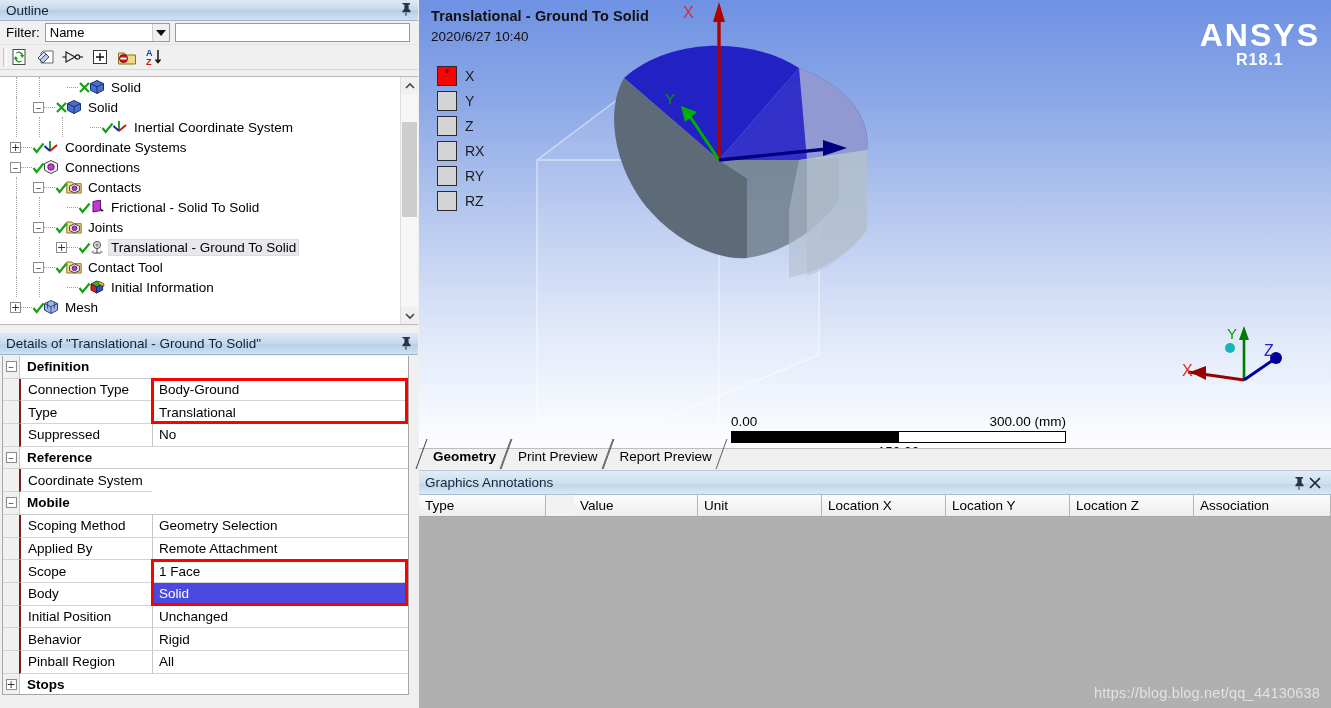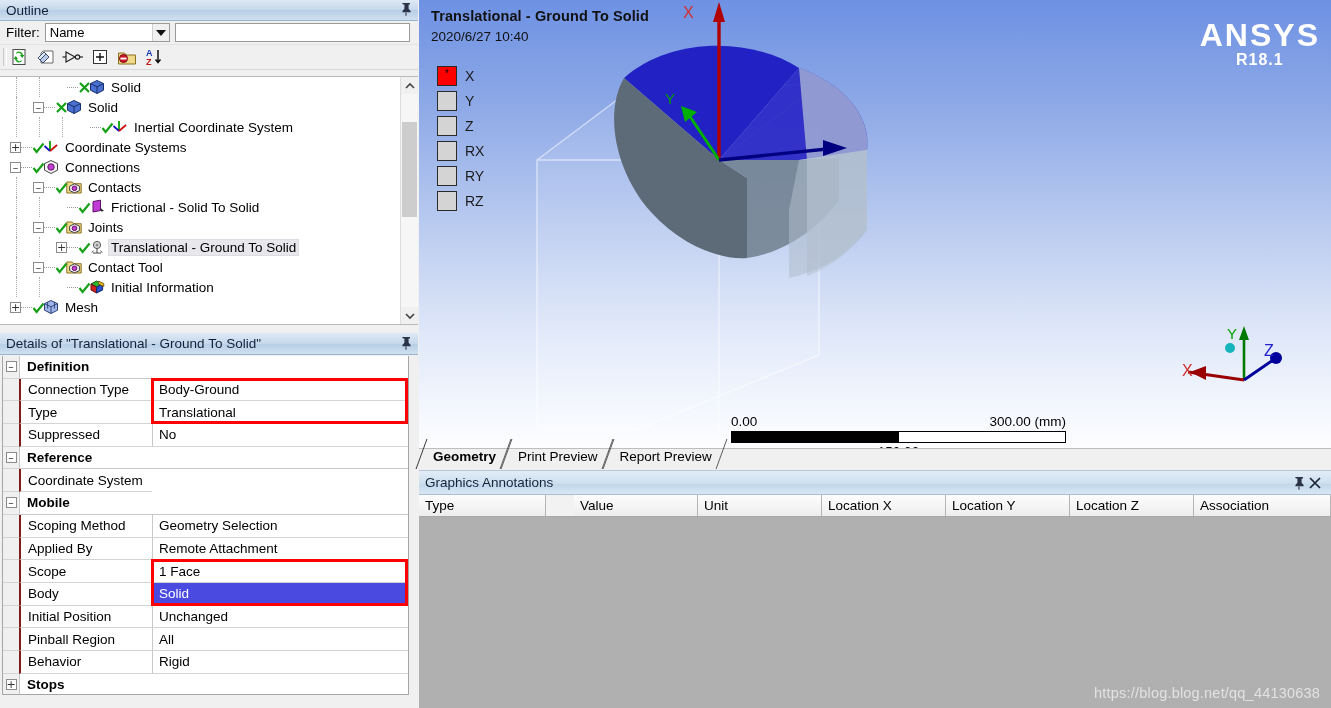--- a/index.html
+++ b/index.html
@@ -633,27 +633,27 @@
             <div class="c-name">Body</div>
             <div class="c-val sel">Solid</div>
           </div>
           <div class="drow">
             <div class="c-exp"></div>
             <div class="c-name">Initial Position</div>
             <div class="c-val">Unchanged</div>
           </div>
           <div class="drow">
             <div class="c-exp"></div>
+            <div class="c-name">Behavior</div>
+            <div class="c-val">Rigid</div>
+          </div>
+          <div class="drow">
+            <div class="c-exp"></div>
             <div class="c-name">Pinball Region</div>
             <div class="c-val">All</div>
-          </div>
-          <div class="drow">
-            <div class="c-exp"></div>
-            <div class="c-name">Behavior</div>
-            <div class="c-val">Rigid</div>
           </div>
           <div class="drow">
             <div class="c-exp">
               <span class="exp">+</span>
             </div>
             <div class="c-hdr">Stops</div>
           </div>
           <div class="redbox" style="left: 148px; top: 22px; width: 257px; height: 46px; border-color: rgb(255, 0, 0);"></div>
           <div class="redbox" style="left: 148px; top: 203px; width: 257px; height: 47px; border-color: rgb(255, 0, 0);"></div>
         </div>

